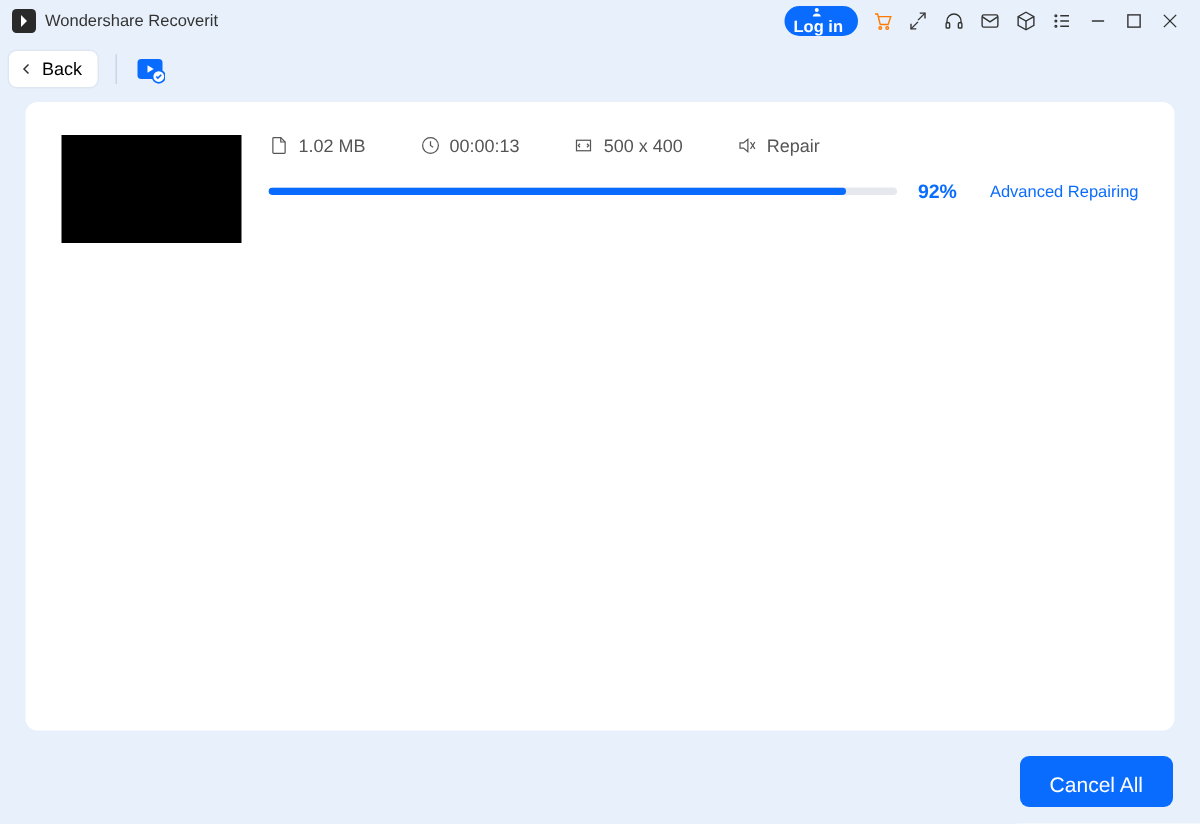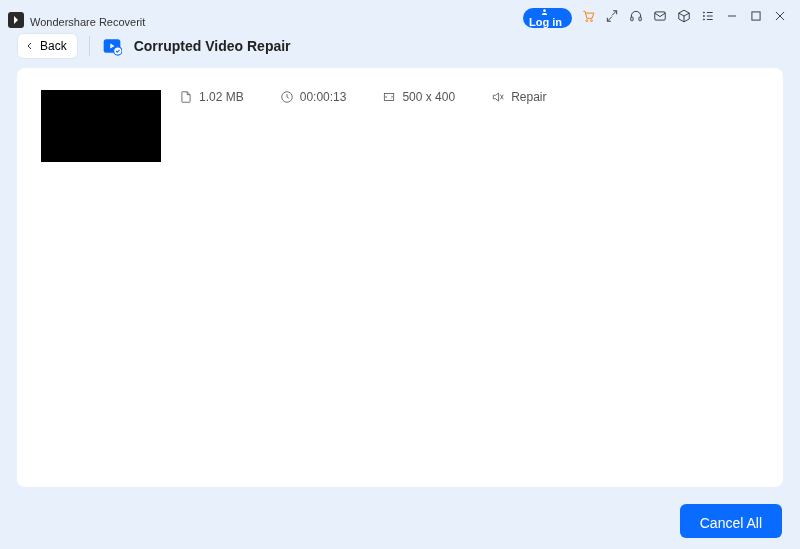--- a/index.html
+++ b/index.html
@@ -9,21 +9,21 @@
     background: #e8f1fb;
     font-family: -apple-system, BlinkMacSystemFont, "Segoe UI", Arial, sans-serif;
     color: #222;
     overflow: hidden;
     position: relative;
   }
 
   
   .titlebar {
     display: flex;
-    align-items: flex-end;
+    align-items: center;
     height: 28px;
     padding: 0 8px;
   }
   .app-logo {
     width: 16px; height: 16px;
     background: #2a2a2a;
     border-radius: 3px;
     display: flex; align-items: center; justify-content: center;
     margin-right: 6px;
   }
@@ -51,21 +51,21 @@
     cursor: pointer;
   }
   .tb-icon svg { width: 14px; height: 14px; stroke: #333; fill: none; stroke-width: 1.6; }
   .cart svg { stroke: #ff7a00; }
 
   
   .subheader {
     display: flex;
     align-items: center;
     height: 36px;
-    padding: 0 18px;
+    padding: 0 6px;
     gap: 12px;
   }
   .back-btn {
     background: #fff;
     border: none;
     border-radius: 5px;
     height: 24px;
     padding: 0 10px 0 6px;
     display: flex; align-items: center;
     font-size: 12px;
@@ -240,21 +240,20 @@
     <span>Back</span>
   </button>
   <div class="vdiv"></div>
   <svg class="page-icon" viewBox="0 0 24 24">
     <rect x="2" y="4" width="20" height="16" rx="3" fill="#0a6cff"></rect>
     <polygon points="10,9 10,15 15,12" fill="#fff"></polygon>
     <circle cx="19" cy="18" r="5" fill="#fff"></circle>
     <circle cx="19" cy="18" r="5" fill="none" stroke="#0a6cff" stroke-width="1.4"></circle>
     <path d="M17 18l1.3 1.3L21 16.6" fill="none" stroke="#0a6cff" stroke-width="1.4"></path>
   </svg>
-  <span class="page-title">Corrupted Video Repair</span>
 </div>
 
 <div class="card">
   <div class="file-row">
     <div class="thumb"></div>
     <div class="file-info">
 
       <div class="meta-row">
         <div class="meta-item">
           <svg viewBox="0 0 24 24">
@@ -281,19 +280,26 @@
         <div class="meta-item">
           <svg viewBox="0 0 24 24">
               <path d="M4 9h4l5-4v14l-5-4H4z"></path>
               <line x1="16" y1="8" x2="21" y2="16"></line>
               <line x1="21" y1="8" x2="16" y2="16"></line>
             </svg>
           <span>Repair</span>
         </div>
       </div>
 
+      <div class="progress-row">
+        <div class="progress-track">
+          <div class="progress-fill" style="width: 92%;"></div>
+        </div>
+        <span class="progress-pct">92%</span>
+        <span class="progress-status">Advanced Repairing</span>
+      </div>
     </div>
   </div>
 </div>
 
 <div class="footer">
   <button class="cancel-btn">Cancel All</button>
 </div>
 
 </body></html>

